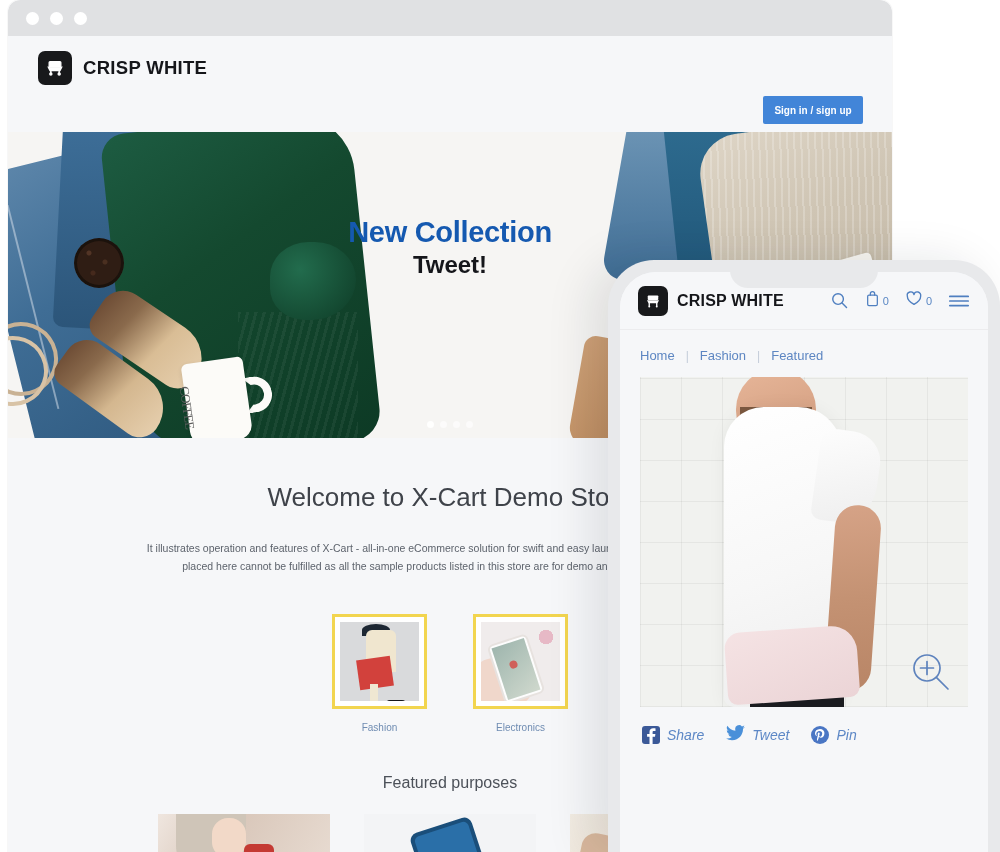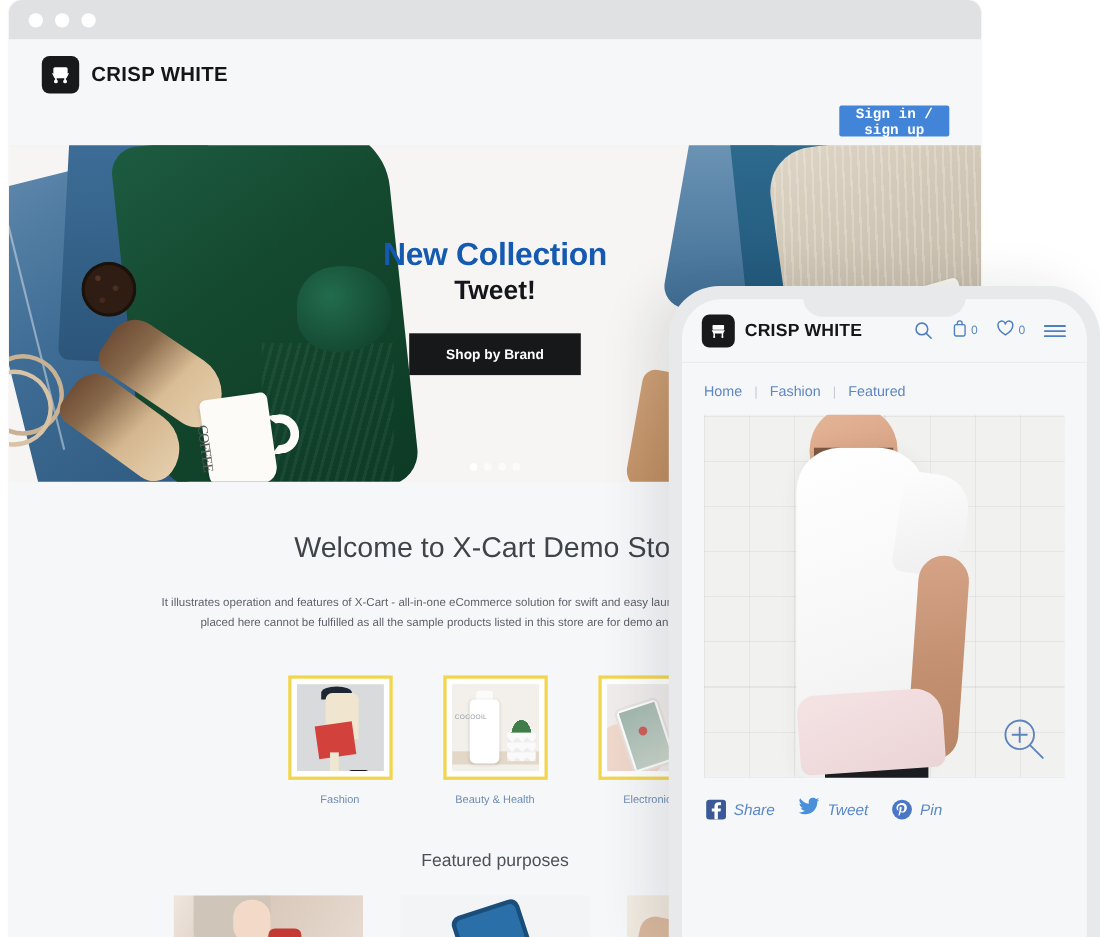--- a/index.html
+++ b/index.html
@@ -47,22 +47,22 @@
   }
   .search-input::placeholder { color: #b9bec6; }
   .search-btn {
     position: absolute; right: 0; top: -3px; width: 16px; height: 16px;
     background: none; border: none; cursor: pointer; padding: 0;
   }
 
   .signin-btn {
     position: absolute; left: 755px; top: 60px; width: 100px; height: 28px;
     background: #4285d8; color: #fff; border: none; border-radius: 2px;
-    font-size: 13px; font-weight: 700; cursor: pointer;
-    font-family: Liberation Mono, monospace;
+    font-size: 10px; font-weight: 700; cursor: pointer;
+    font-family: Liberation Sans, sans-serif;
   }
 
   .main-nav { position: absolute; left: 30px; top: 106px; display: flex; gap: 23px; align-items: center; }
   .nav-link {
     font-size: 11px; color: #7b93b5; text-decoration: none; cursor: pointer;
     display: flex; align-items: center; gap: 4px; white-space: nowrap;
   }
   .chev { font-size: 7px; color: #9aadc9; }
 
   .header-counters { position: absolute; right: 38px; top: 106px; display: flex; gap: 19px; align-items: center; }
@@ -381,21 +381,20 @@
           <div class="boot"></div>
           <div class="boot-heel"></div>
           <div class="mug2">
             <span class="mug2-label">T ME</span>
           </div>
         </div>
 
         <div class="hero-content">
           <div class="hero-line1">New Collection</div>
           <div class="hero-line2">Tweet!</div>
-          <button class="hero-cta">Shop by Brand</button>
         </div>
 
         <div class="hero-dots">
           <span class="hdot active"></span>
           <span class="hdot"></span>
           <span class="hdot"></span>
           <span class="hdot"></span>
         </div>
       </div>
 
@@ -412,34 +411,20 @@
                   <div class="f-blk"></div>
                   <div class="f-body"></div>
                 <div class="f-red"></div>
                   <div class="f-leg"></div>
                   <div class="f-shoe2"></div>
               </div>
             </div>
             <div class="cat-label">Fashion</div>
           </div>
 
-          <div class="cat">
-            <div class="cat-frame">
-              <div class="cat-img">
-                <div class="b-bg"></div>
-                  <div class="b-table"></div>
-                <div class="b-cap"></div>
-                  <div class="b-bottle"></div>
-                <div class="b-word">COCOOIL</div>
-                <div class="b-plant"></div>
-                  <div class="b-pot"></div>
-              </div>
-            </div>
-            <div class="cat-label">Beauty &amp; Health</div>
-          </div>
 
           <div class="cat">
             <div class="cat-frame">
               <div class="cat-img">
                 <div class="e-bg"></div>
                   <div class="e-flower"></div>
                   <div class="e-hand"></div>
                 <div class="e-phone">
                     <div class="e-screen"></div>
                     <div class="e-dot"></div>

